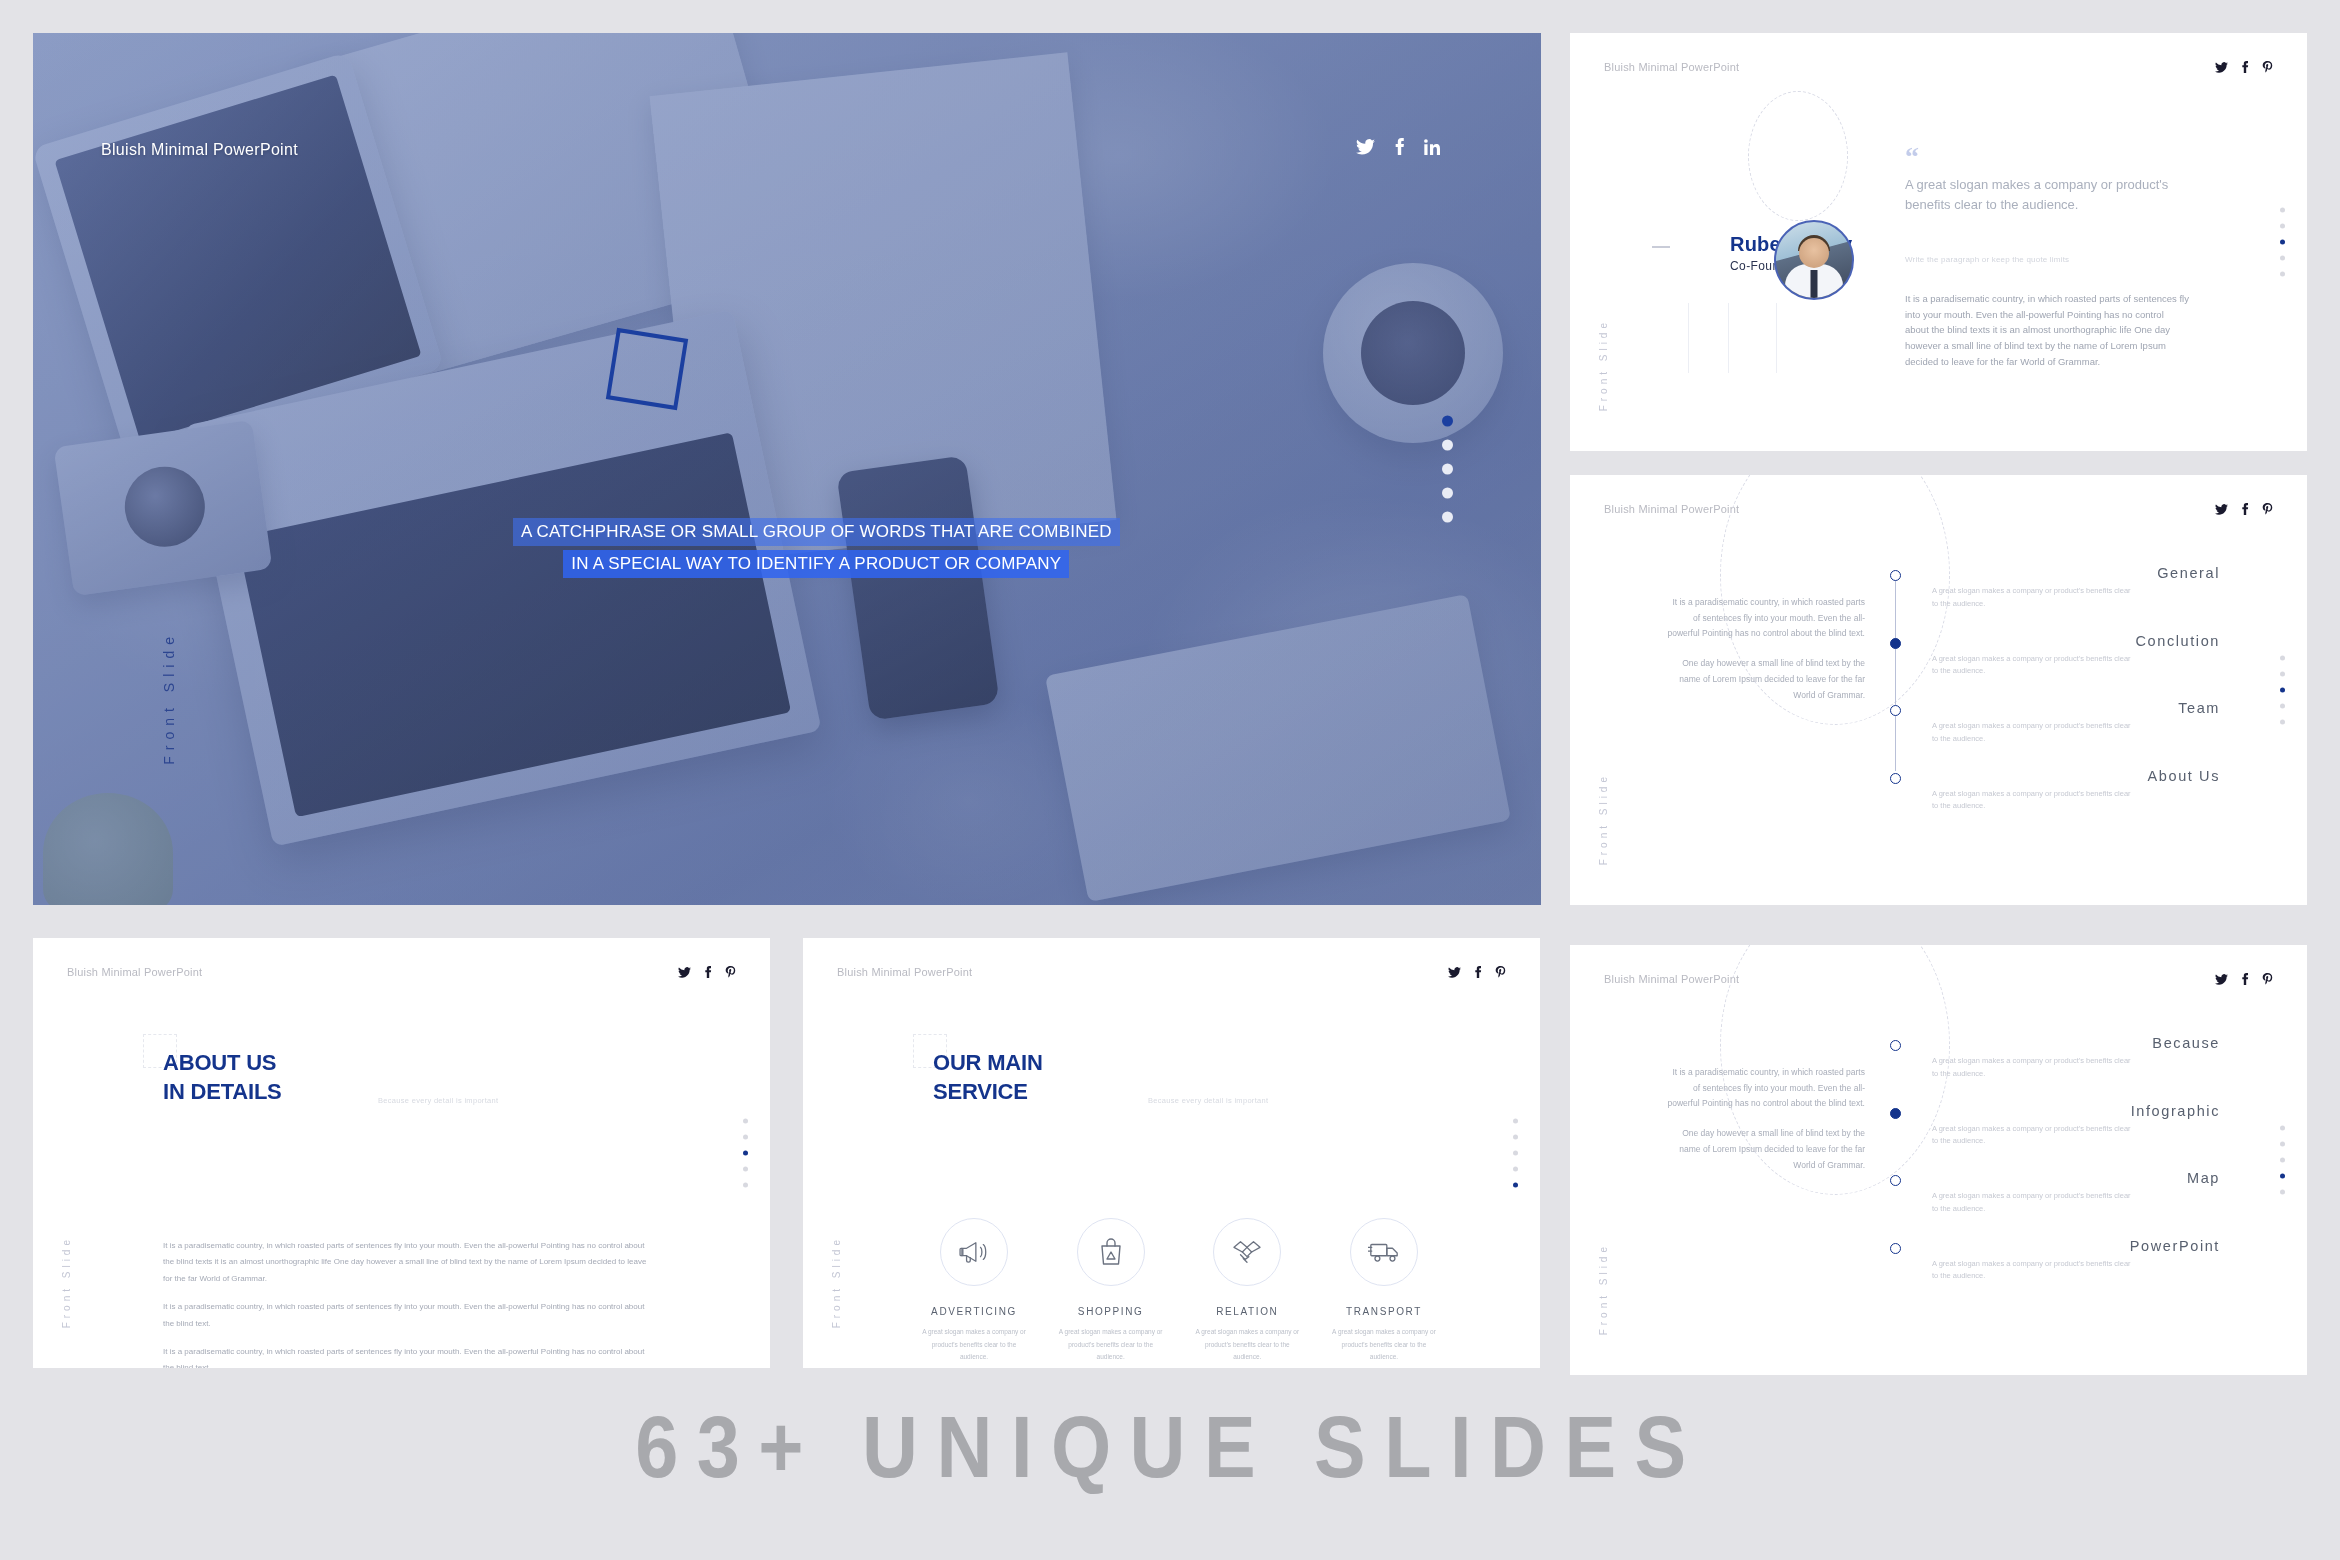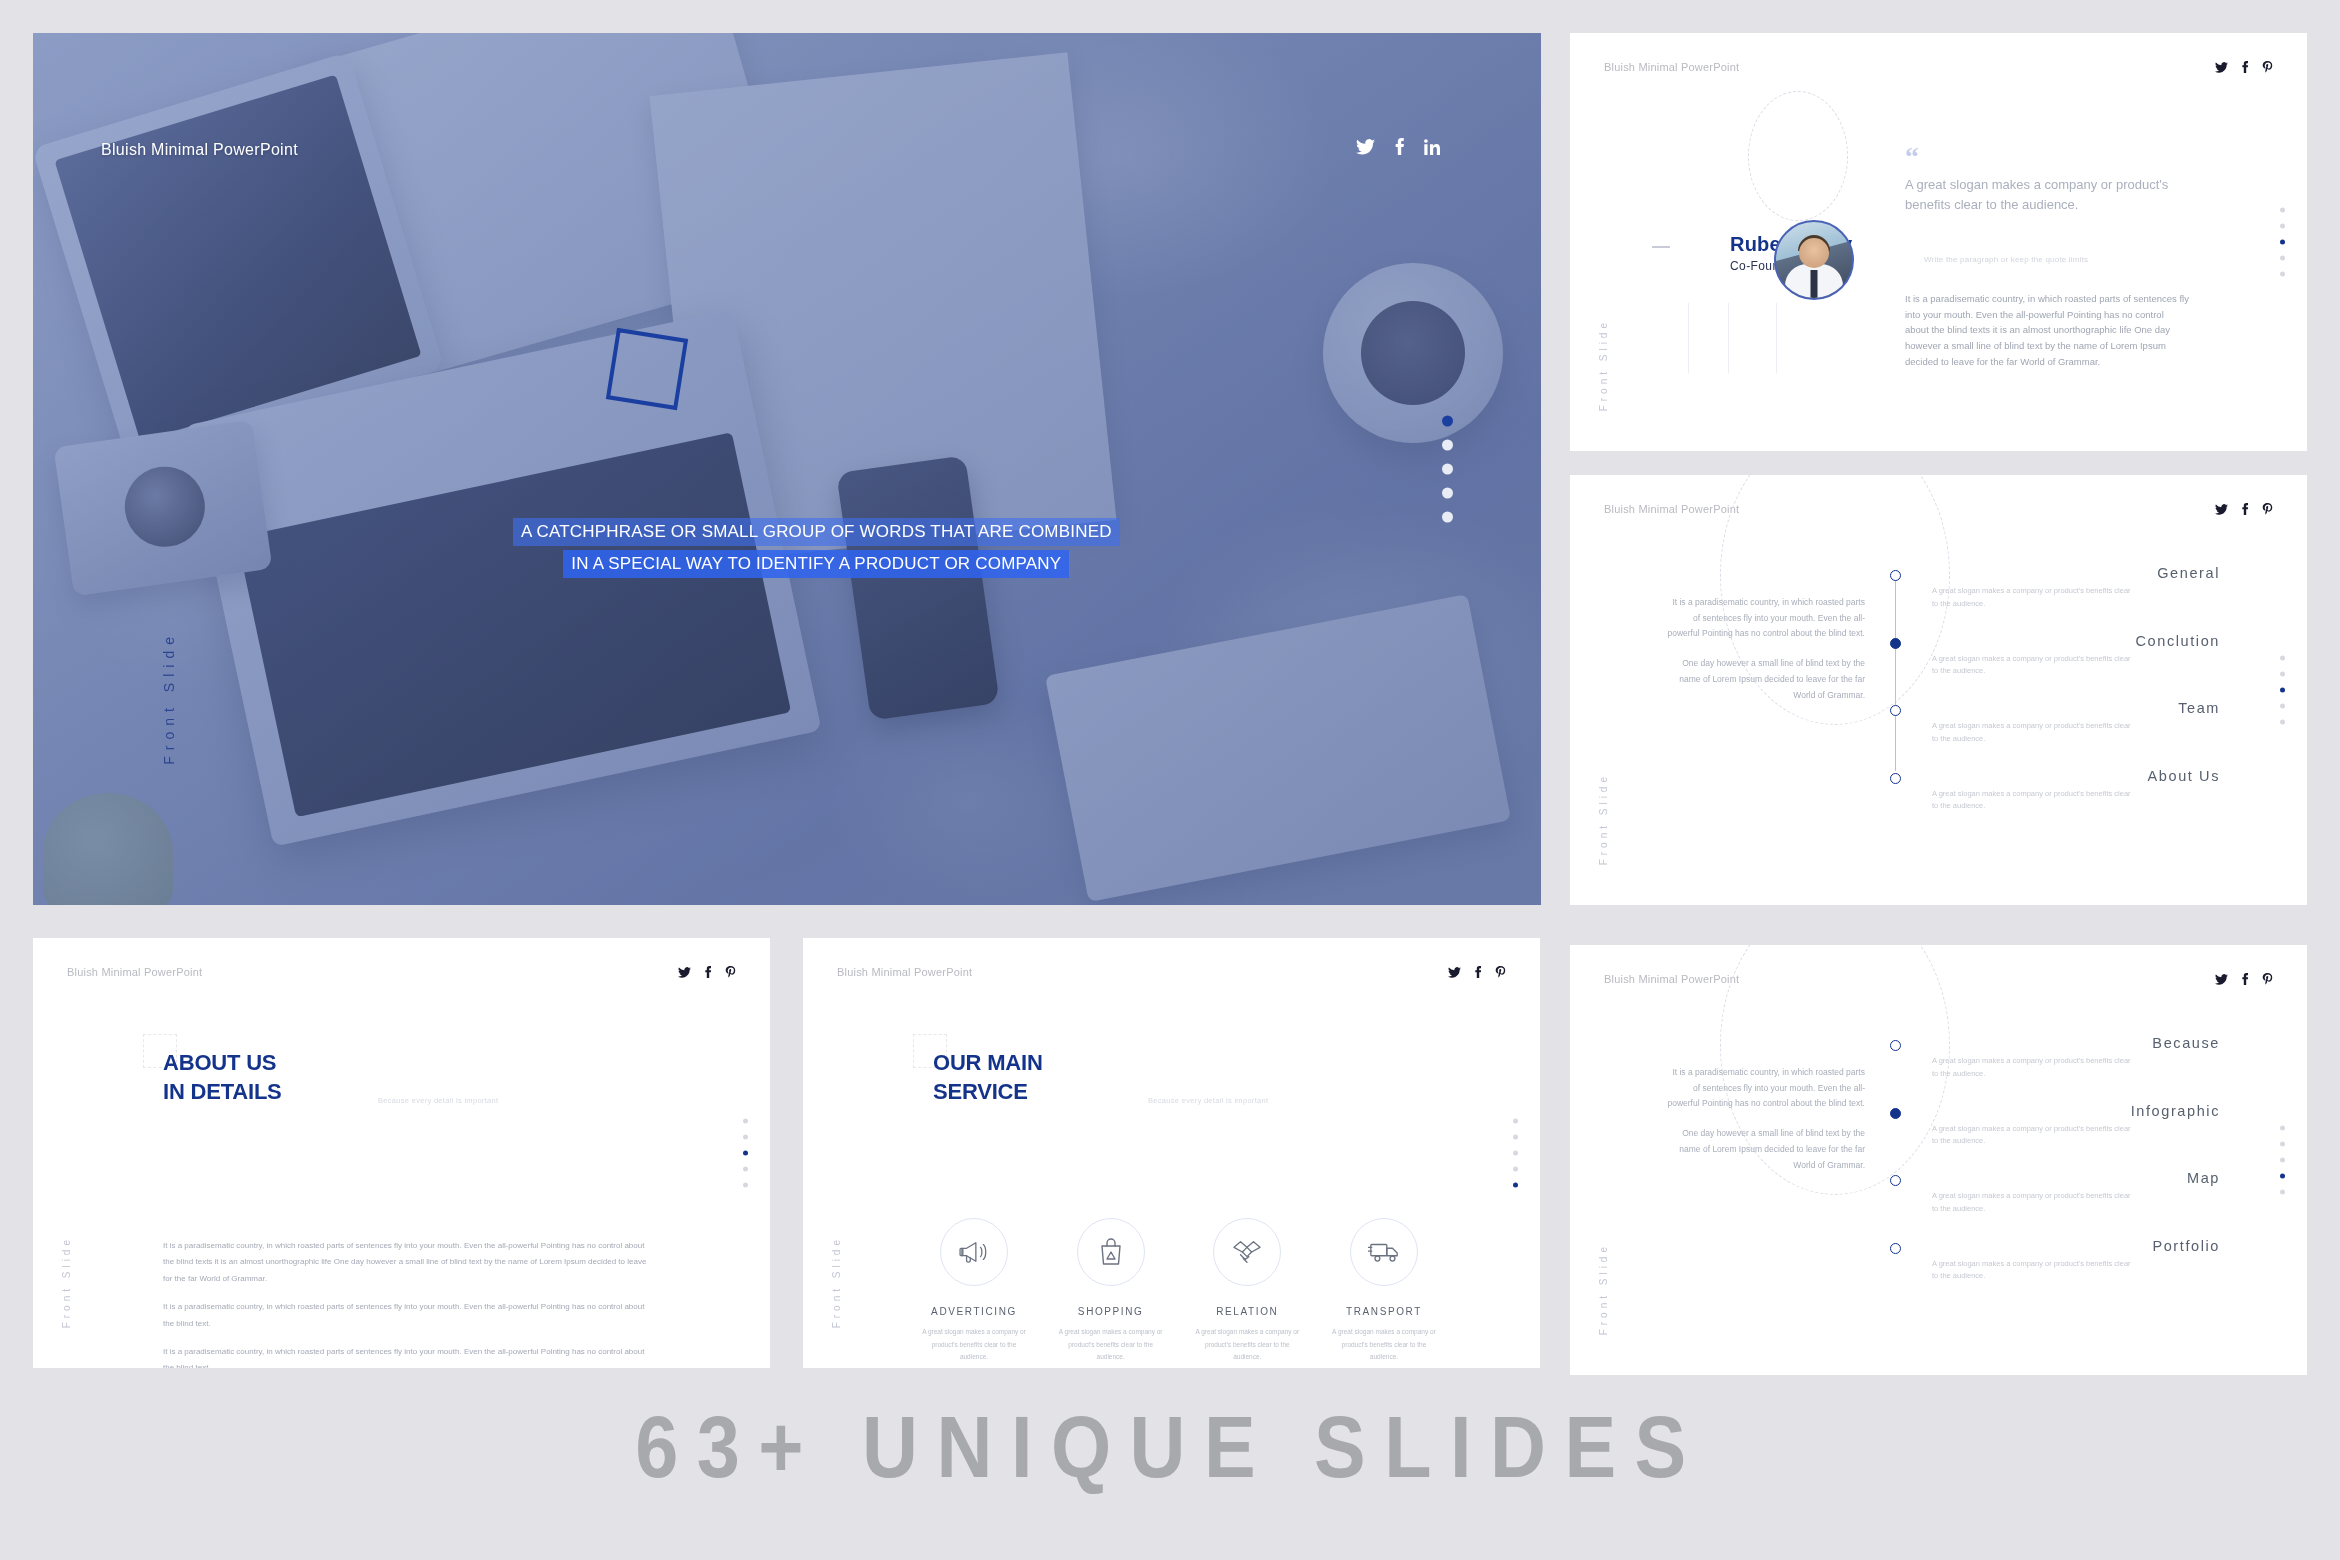--- a/index.html
+++ b/index.html
@@ -255,21 +255,21 @@
   .p2-quotemark{
     position:absolute; left:335px; top:110px;
     color:#c3ccea; font-size:28px; font-weight:bold; line-height:1;
     font-family:"Liberation Serif", serif;
   }
   .p2-quote{
     position:absolute; left:335px; top:142px; width:270px;
     color:#aab0bd; font-size:13px; line-height:1.55;
   }
   .p2-smallline{
-    position:absolute; left:354px; top:222px; width:300px;
+    position:absolute; left:335px; top:222px; width:300px;
     color:#d2d5dd; font-size:8px; letter-spacing:.2px;
   }
   .p2-body{
     position:absolute; left:335px; top:258px; width:285px;
     color:#9fa5b2; font-size:9.5px; line-height:1.65;
   }
   .p2-vlines{
     position:absolute; left:118px; top:270px; width:100px; height:70px;
   }
   .p2-vlines span{ position:absolute; top:0; width:1px; height:70px; background:#eceef4; }
@@ -705,21 +705,21 @@
       <div class="mtitle">Infographic</div>
       <div class="mdesc">A great slogan makes a company or product's benefits clear to the audience.</div>
     </div>
     <div class="menu-row">
       <span class="bullet"></span>
       <div class="mtitle">Map</div>
       <div class="mdesc">A great slogan makes a company or product's benefits clear to the audience.</div>
     </div>
     <div class="menu-row">
       <span class="bullet"></span>
-      <div class="mtitle">Portfolio</div>
+      <div class="mtitle">PowerPoint</div>
       <div class="mdesc">A great slogan makes a company or product's benefits clear to the audience.</div>
     </div>
   </div>
 
   <div class="vside">Front Slide</div>
   <div class="dotcol">
     <i></i>
     <i></i>
     <i></i>
     <i class="on"></i>

